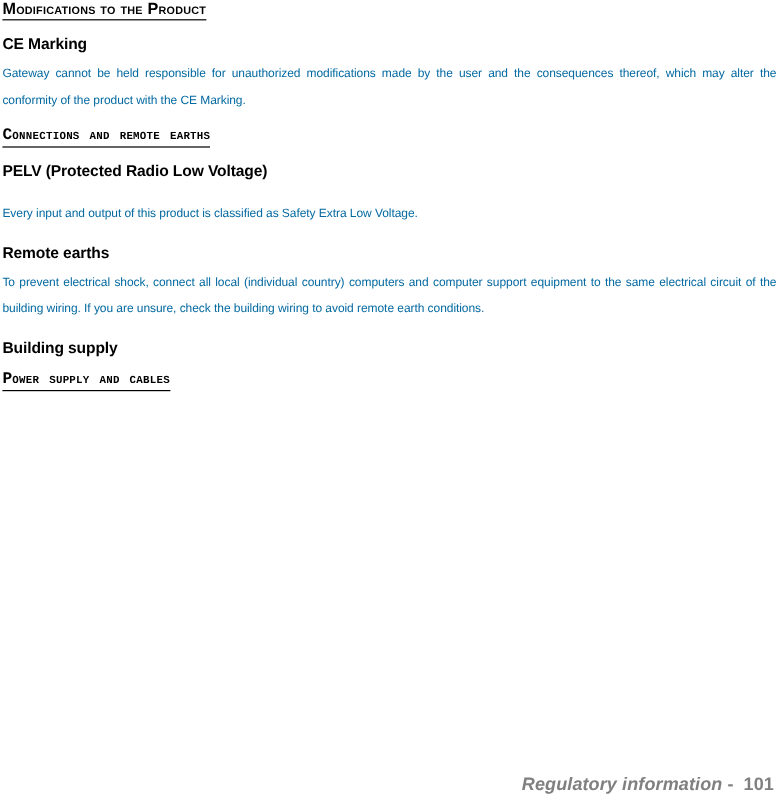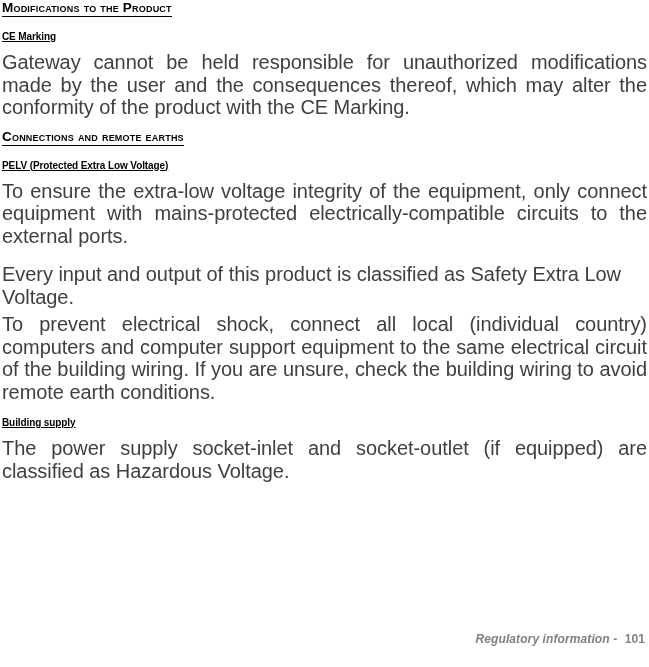--- a/index.html
+++ b/index.html
@@ -38,54 +38,53 @@
     white-space: nowrap;
   }
   .section-header-wrap {
     margin: 0;
     padding: 0;
     line-height: 0;
   }
 
   
   .sh-top { margin-top: 1px; }
-  .sh-mid { margin-top: 11px; }
+  .sh-mid { margin-top: 11px; font-family: Liberation Mono, monospace; }
 
   
   .sub-heading {
-    font-size: 10px;
+    font-size: 13px;
     font-weight: bold;
     line-height: 18px;
     margin: 11px 0 0 0;
     letter-spacing: -0.1px;
-    text-decoration: underline;
   }
 
   
   .body-text {
-    font-size: 20px;
+    font-size: 10px;
     line-height: 22.5px;
     text-align: justify;
     text-justify: inter-word;
     margin: 5px 0 0 0;
     letter-spacing: -0.05px;
-    color: #404040;
+    color: #0369a1;
   }
   
   .body-text.single {
     text-align: left;
     margin-top: 16px;
   }
 
   
   .footer {
     position: absolute;
     right: 4px;
-    bottom: 22px;
-    font-size: 12px;
+    bottom: 6px;
+    font-size: 15px;
     font-style: italic;
     font-weight: bold;
     color: #808080;
     white-space: nowrap;
     letter-spacing: 0.1px;
   }
   .footer .pagenum {
     font-style: normal;
     font-weight: bold;
     color: #808080;
@@ -107,34 +106,36 @@
   <div class="sub-heading">CE Marking</div>
 
   <p class="body-text">Gateway cannot be held responsible for unauthorized modifications made by the user and the consequences thereof, which may alter the conformity of the product with the CE Marking.</p>
 
 
 
   <div class="section-header-wrap sh-mid">
     <span class="section-header">Connections and remote earths</span>
   </div>
 
-  <div class="sub-heading">PELV (Protected Extra Low Voltage)</div>
+  <div class="sub-heading">PELV (Protected Radio Low Voltage)</div>
 
-  <p class="body-text">To ensure the extra-low voltage integrity of the equipment, only connect equipment with mains-protected electrically-compatible circuits to the external ports.</p>
 
 
   <p class="body-text single">Every input and output of this product is classified as Safety Extra Low Voltage.</p>
 
+  <div class="sub-heading">Remote earths</div>
 
   <p class="body-text">To prevent electrical shock, connect all local (individual country) computers and computer support equipment to the same electrical circuit of the building wiring. If you are unsure, check the building wiring to avoid remote earth conditions.</p>
 
   <div class="sub-heading">Building supply</div>
 
 
+  <div class="section-header-wrap sh-mid">
+    <span class="section-header">Power supply and cables</span>
+  </div>
 
 
-  <p class="body-text">The power supply socket-inlet and socket-outlet (if equipped) are classified as Hazardous Voltage.</p>
 
   <div class="footer">
     <span>Regulatory information</span><span class="dash"> - </span><span class="pagenum">101</span>
   </div>
 
 </div>
 
 </body></html>

